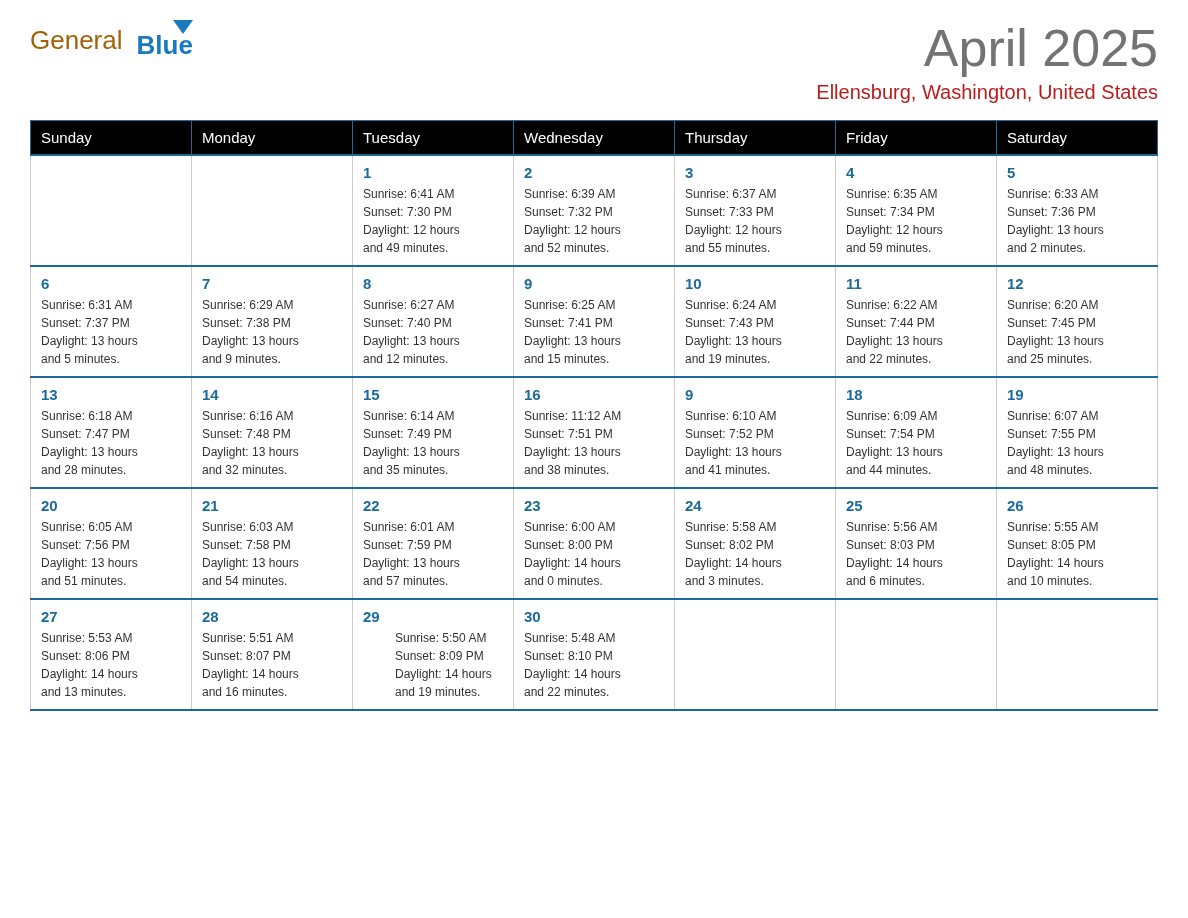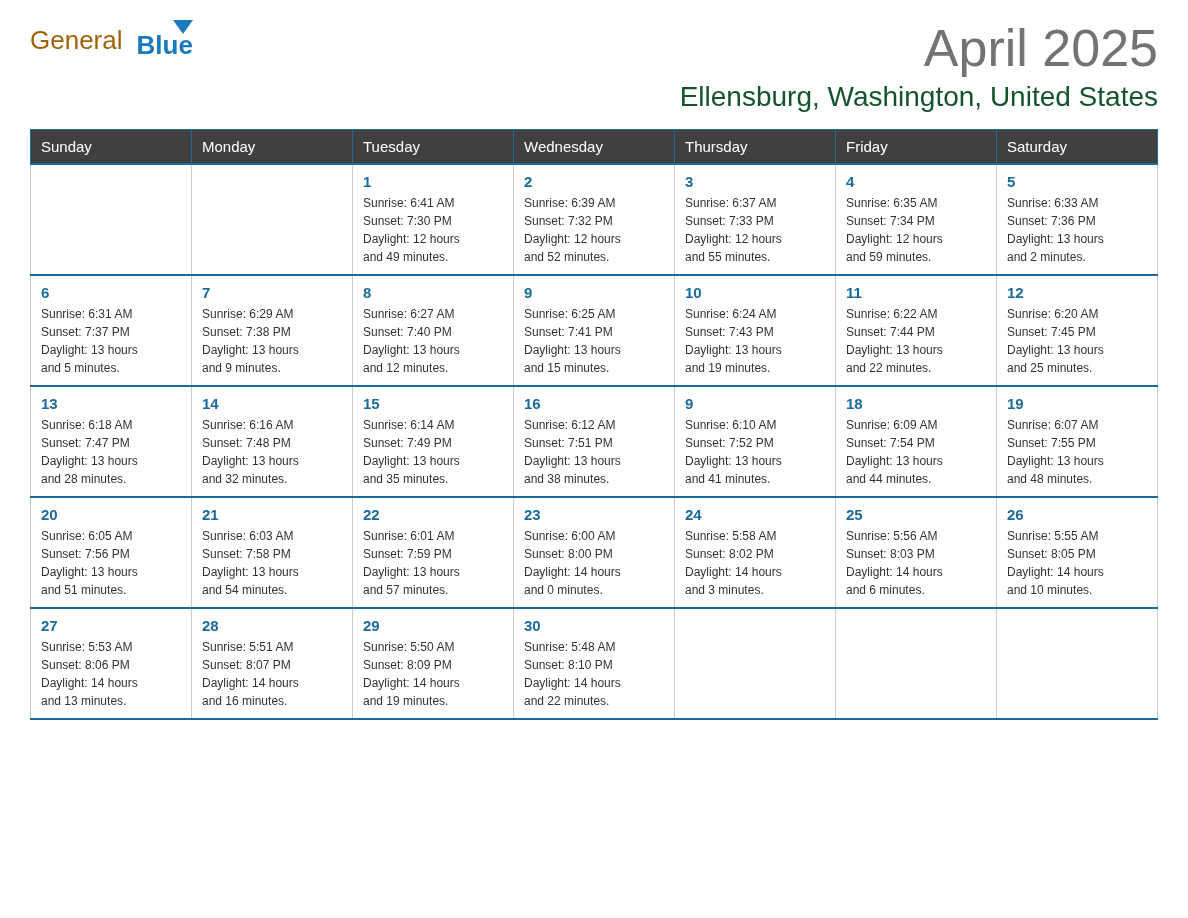--- a/index.html
+++ b/index.html
@@ -54,31 +54,31 @@
     .title-section {
       text-align: right;
     }
     .month-title {
       font-size: 52px;
       font-weight: normal;
       color: #737373;
       line-height: 1.1;
     }
     .location-title {
-      font-size: 28px;
-      color: #14532d;
+      font-size: 20px;
+      color: #b91c1c;
       margin-top: 4px;
     }
     .calendar {
       width: 100%;
       border-collapse: collapse;
       border: 1px solid #bbb;
     }
     .calendar th {
-      background-color: #404040;
+      background-color: #000000;
       color: #fff;
       padding: 8px 10px;
       font-size: 15px;
       font-weight: normal;
       text-align: left;
       border: 1px solid #1a6b9a;
     }
     .calendar td {
       vertical-align: top;
       padding: 8px 10px;
@@ -246,21 +246,21 @@
         </td>
         <td>
           <div class="day-number">15</div>
           <div class="day-info" style="white-space: pre-line;">Sunrise: 6:14 AM
 Sunset: 7:49 PM
 Daylight: 13 hours
 and 35 minutes.</div>
         </td>
         <td>
           <div class="day-number">16</div>
-          <div class="day-info" style="white-space: pre-line;">Sunrise: 6:12 AM
+          <div class="day-info" style="white-space: pre-line;">Sunrise: 11:12 AM
 Sunset: 7:51 PM
 Daylight: 13 hours
 and 38 minutes.</div>
         </td>
         <td>
           <div class="day-number">9</div>
           <div class="day-info" style="white-space: pre-line;">Sunrise: 6:10 AM
 Sunset: 7:52 PM
 Daylight: 13 hours
 and 41 minutes.</div>
@@ -341,21 +341,21 @@
         </td>
         <td>
           <div class="day-number">28</div>
           <div class="day-info" style="white-space: pre-line;">Sunrise: 5:51 AM
 Sunset: 8:07 PM
 Daylight: 14 hours
 and 16 minutes.</div>
         </td>
         <td>
           <div class="day-number">29</div>
-          <div class="day-info" style="white-space: pre-line;">Sunrise: 5:50 AM
+          <div class="day-info" style="white-space: pre-line; margin-left: 32px;">Sunrise: 5:50 AM
 Sunset: 8:09 PM
 Daylight: 14 hours
 and 19 minutes.</div>
         </td>
         <td>
           <div class="day-number">30</div>
           <div class="day-info" style="white-space: pre-line;">Sunrise: 5:48 AM
 Sunset: 8:10 PM
 Daylight: 14 hours
 and 22 minutes.</div>

